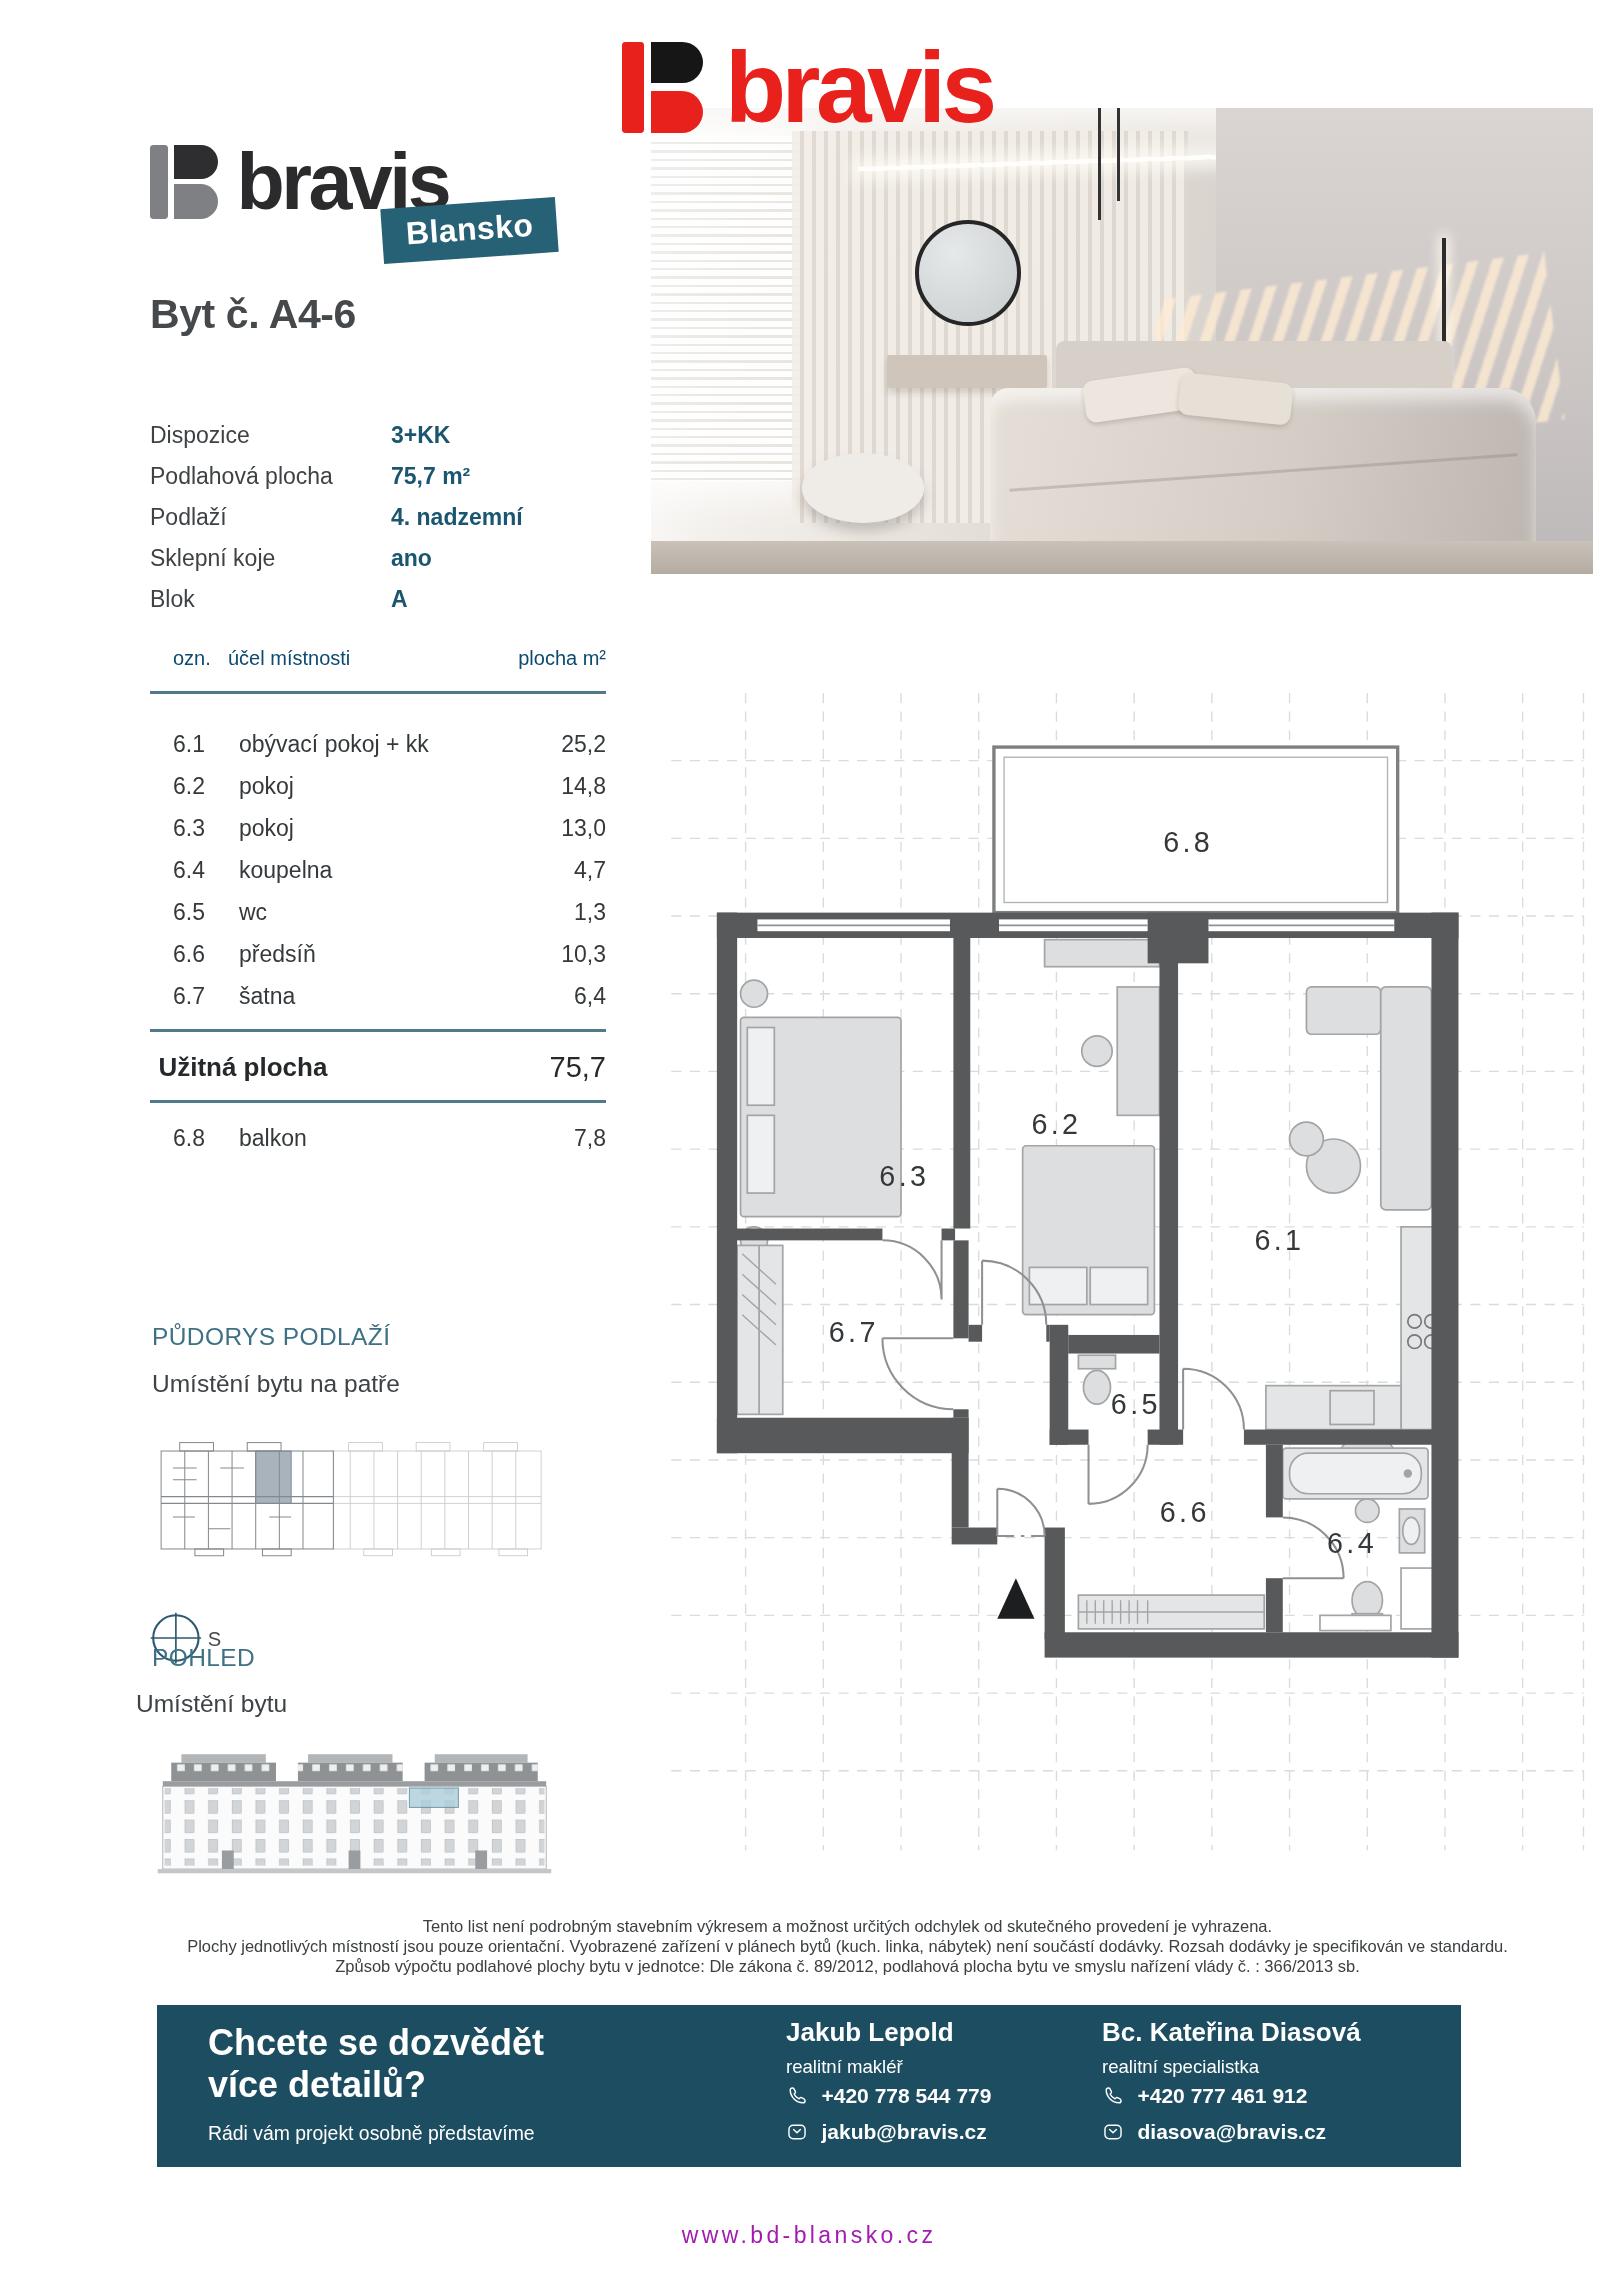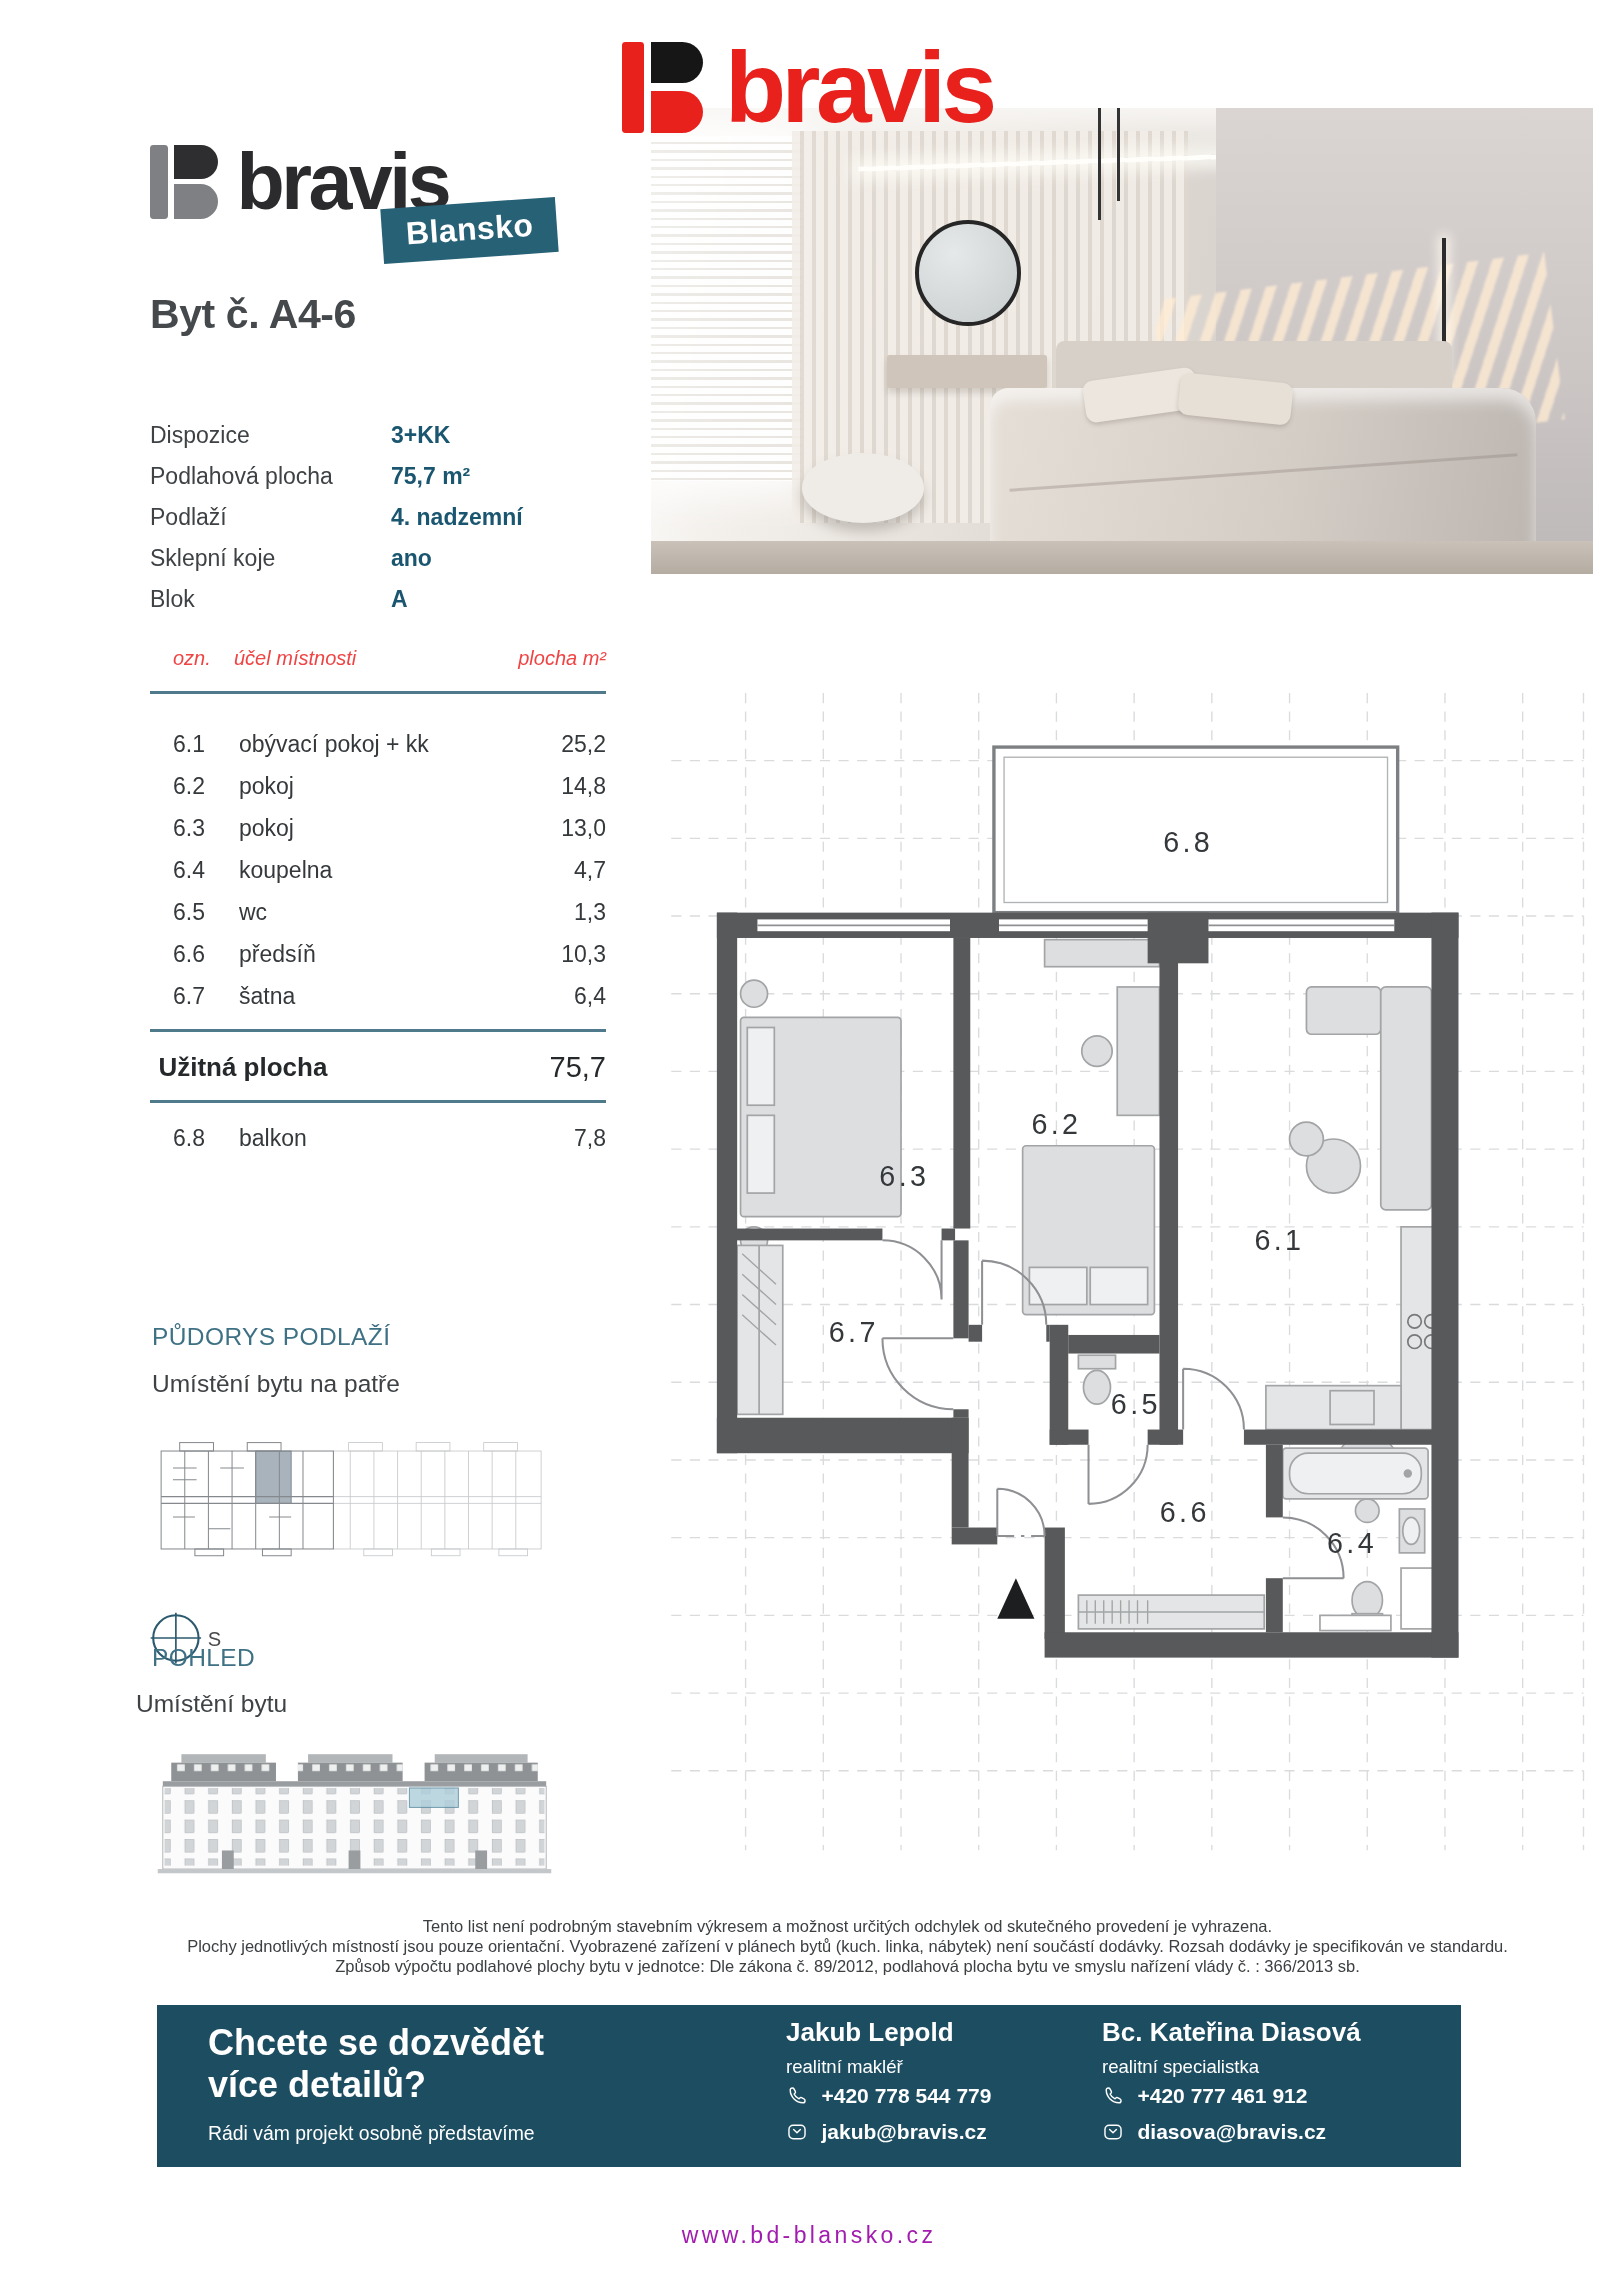--- a/index.html
+++ b/index.html
@@ -32,23 +32,23 @@
 
   
   .title{left:150px;top:291px;font-size:41px;font-weight:bold;color:#45494c;letter-spacing:-0.4px;}
 
   .details{left:150px;top:367px;margin-top:48px;}
   .drow{display:flex;height:41px;align-items:center;font-size:23px;}
   .drow .dlabel{width:241px;color:#3e4245;}
   .drow .dvalue{font-weight:bold;color:#1b5670;}
 
   .rtable{left:150px;top:647px;width:456px;}
-  .rt-head{position:absolute;top:0;left:0;width:456px;height:34px;font-size:20px;color:#ef4444;font-style:italic;}
+  .rt-head{position:absolute;top:0;left:0;width:456px;height:34px;font-size:20px;color:#0c4a6e;}
   .rt-head .h-ozn{position:absolute;left:23px;}
-  .rt-head .h-name{position:absolute;left:84px;}
+  .rt-head .h-name{position:absolute;left:78px;}
   .rt-head .h-area{position:absolute;right:0;}
   .rt-rule{position:absolute;left:0;width:456px;height:2.5px;background:#4e7a8c;}
   .rt-rows{position:absolute;left:0;top:76px;width:456px;}
   .rt-row{position:relative;height:42px;line-height:42px;font-size:23px;color:#35393c;}
   .rt-row .c-ozn{position:absolute;left:23px;}
   .rt-row .c-name{position:absolute;left:89px;}
   .rt-row .c-area{position:absolute;right:0;}
   .rt-total{position:absolute;left:0;top:395px;width:456px;height:51px;line-height:51px;}
   .rt-total .t-label{position:absolute;left:8.4px;font-size:26px;font-weight:bold;color:#26292b;}
   .rt-total .t-value{position:absolute;right:0;font-size:29px;font-weight:normal;color:#26292b;}

